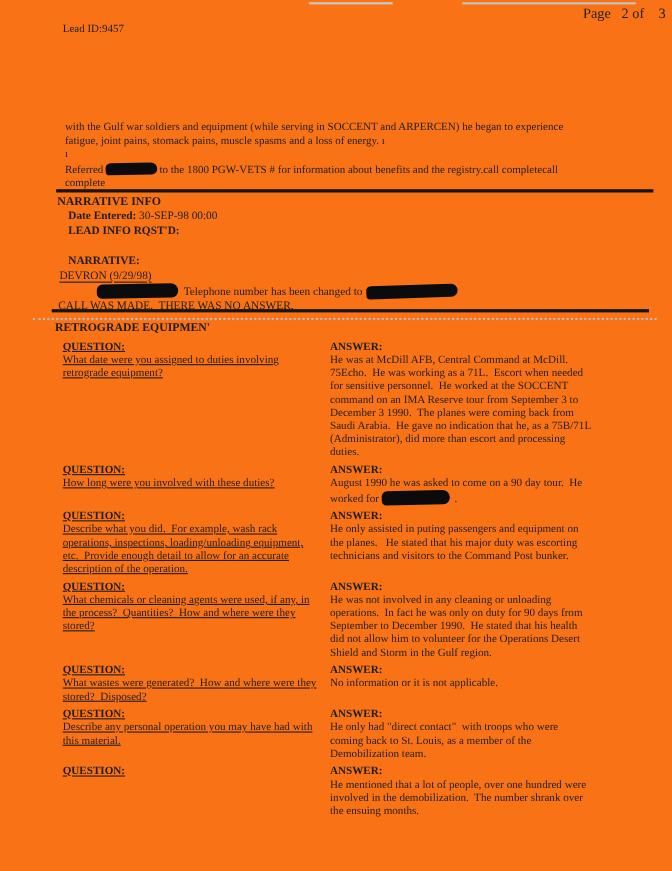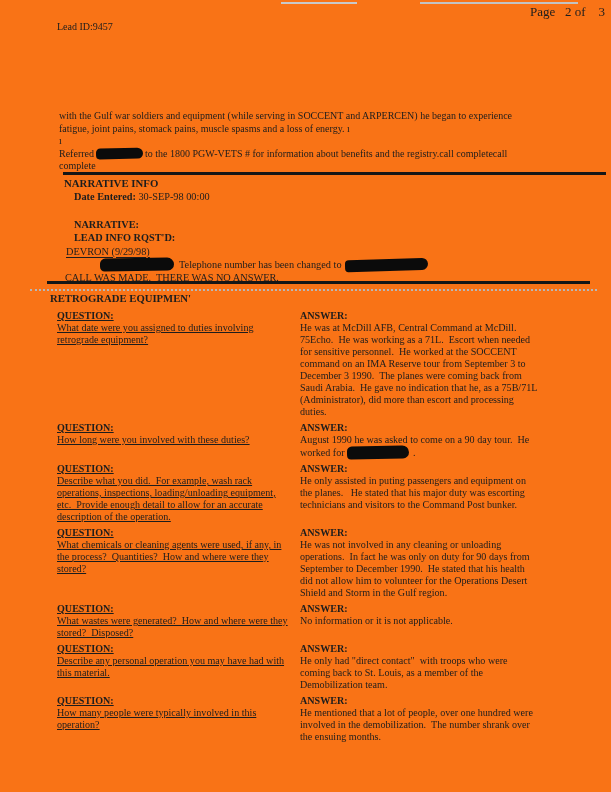--- a/index.html
+++ b/index.html
@@ -15,21 +15,21 @@
 
   #lead-id{left:57px;top:21px;font-size:10px;}
   #page-num{left:530px;top:4px;font-size:13px;white-space:pre;}
 
   #intro{left:59px;top:110px;width:512px;font-size:10px;line-height:12.6px;}
 
   .redact{display:inline-block;background:#0b0b0b;}
   #redact-referred{width:47px;height:11px;border-radius:6px 8px 7px 5px;
                    transform:rotate(-1.2deg);vertical-align:-2px;margin:0 2px;}
 
-  #narrative{left:16px;top:172px;width:522px;font-size:10.3px;line-height:13.4px;}
+  #narrative{left:4px;top:172px;width:522px;font-size:10.3px;line-height:13.4px;}
   .rule{margin-left:47px;width:543px;height:3px;background:#161616;}
   #narrative .sec-title{margin-left:48px;font-size:10.8px;margin-top:2px;}
   .n-line{margin-left:58px;}
   #narrative-label{margin-top:14px;}
   #devron{margin-left:50px;text-decoration:underline;text-underline-offset:2px;}
   #phone-line{margin-left:84px;}
   #redact-n1{width:74px;height:13px;border-radius:7px 9px 8px 6px;
              transform:rotate(-1deg);vertical-align:-3px;margin-right:5px;}
   #redact-n2{width:83px;height:12px;border-radius:8px 12px 12px 7px;
              transform:rotate(-1.8deg);vertical-align:-3px;margin-left:3px;}
@@ -63,22 +63,22 @@
 fatigue, joint pains, stomack pains, muscle spasms and a loss of energy. ı</div>
     <div>ı</div>
     <div class="pre"><span>Referred</span><span class="redact" id="redact-referred"></span><span>to the 1800 PGW-VETS # for information about benefits and the registry.call completecall
 complete</span></div>
   </div>
 
   <div class="abs" id="narrative">
     <div class="rule"></div>
     <div class="sec-title b">NARRATIVE INFO</div>
     <div class="n-line"><span class="b">Date Entered:</span><span class="pre"> 30-SEP-98 00:00</span></div>
+    <div class="n-line b">LEAD INFO RQST'D:</div>
     <div class="n-line b" id="narrative-label">NARRATIVE:</div>
-    <div class="n-line b">LEAD INFO RQST'D:</div>
     <div id="devron">DEVRON (9/29/98)</div>
     <div id="phone-line"><span class="redact" id="redact-n1"></span><span>Telephone number has been changed to</span><span class="redact" id="redact-n2"></span></div>
     <div id="call-line" class="pre">CALL WAS MADE.  THERE WAS NO ANSWER.</div>
   </div>
 
   <div class="abs" id="retro">
     <div class="rule"></div>
     <div class="dashed"></div>
     <div class="sec-title b">RETROGRADE EQUIPMEN'</div>
 
@@ -168,22 +168,20 @@
         <div class="qa-h">ANSWER:</div>
         <div class="qa-t">He only had "direct contact"  with troops who were
 coming back to St. Louis, as a member of the
 Demobilization team.</div>
       </div>
     </div>
 
     <div class="qa-row">
       <div class="q-col">
         <div class="qa-h">QUESTION:</div>
-        <div class="qa-t">How many people were typically involved in this
-operation?</div>
       </div>
       <div class="a-col">
         <div class="qa-h">ANSWER:</div>
         <div class="qa-t">He mentioned that a lot of people, over one hundred were
 involved in the demobilization.  The number shrank over
 the ensuing months.</div>
       </div>
     </div>
 
   </div>

